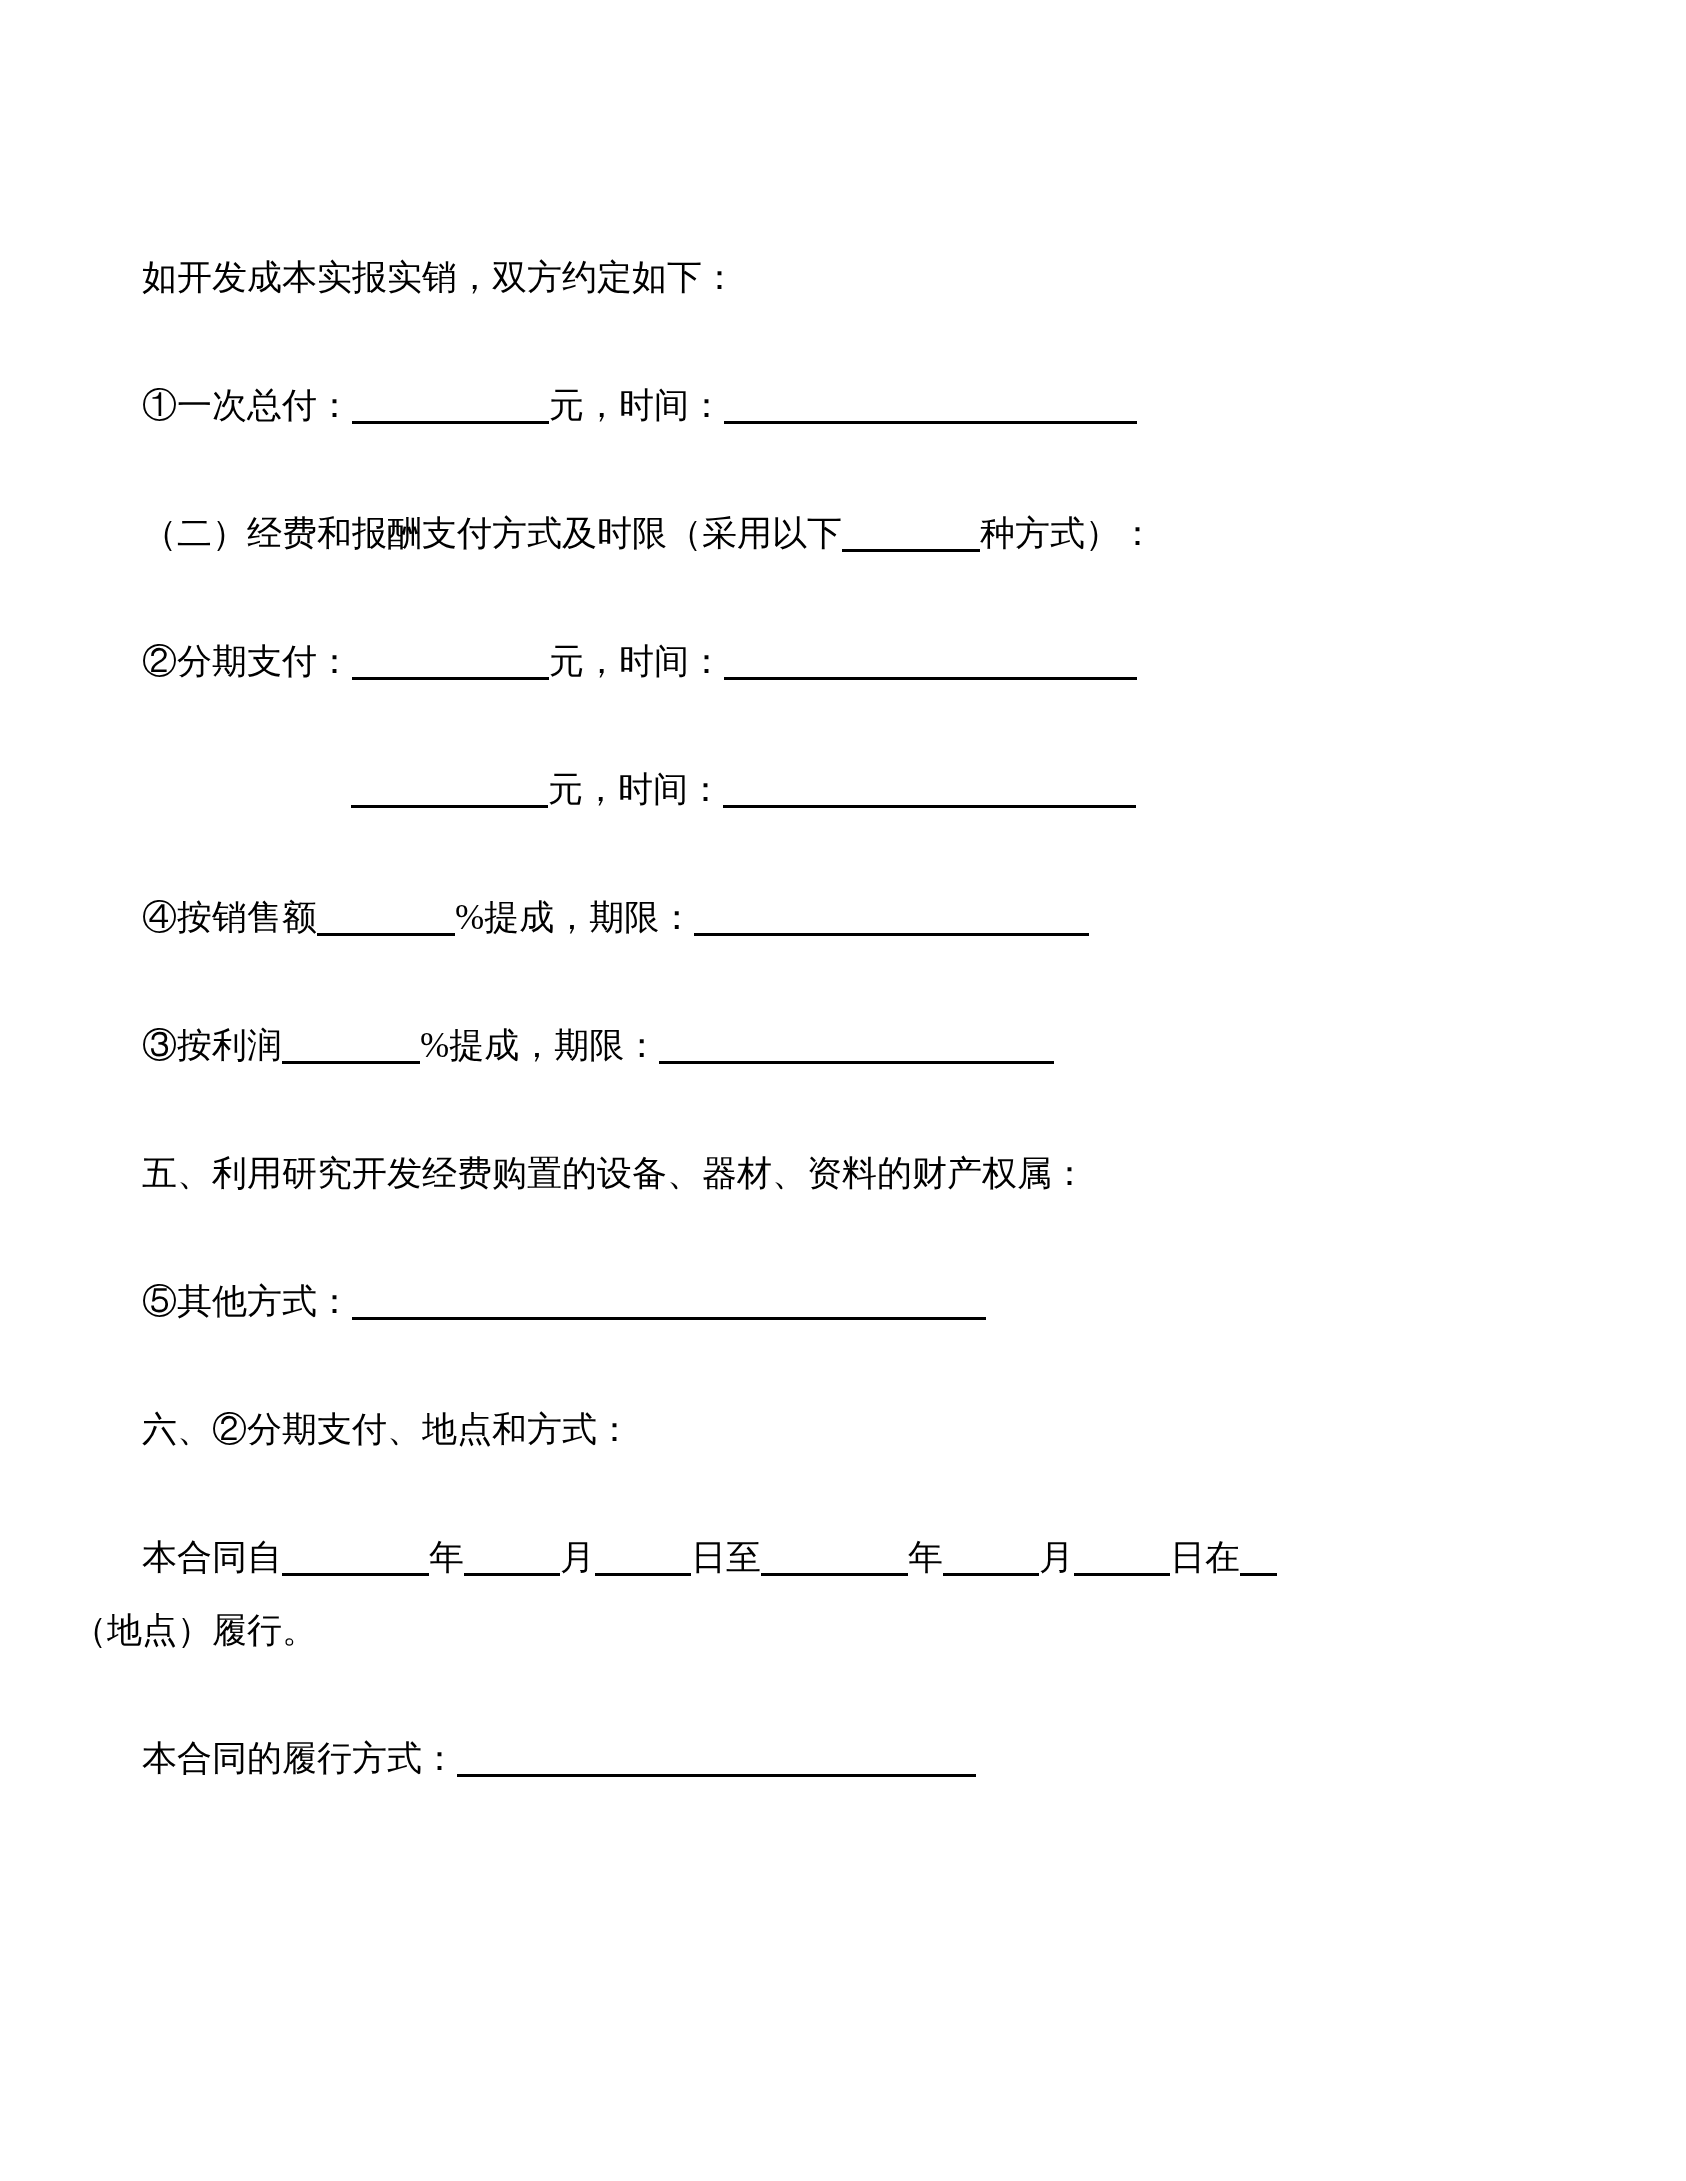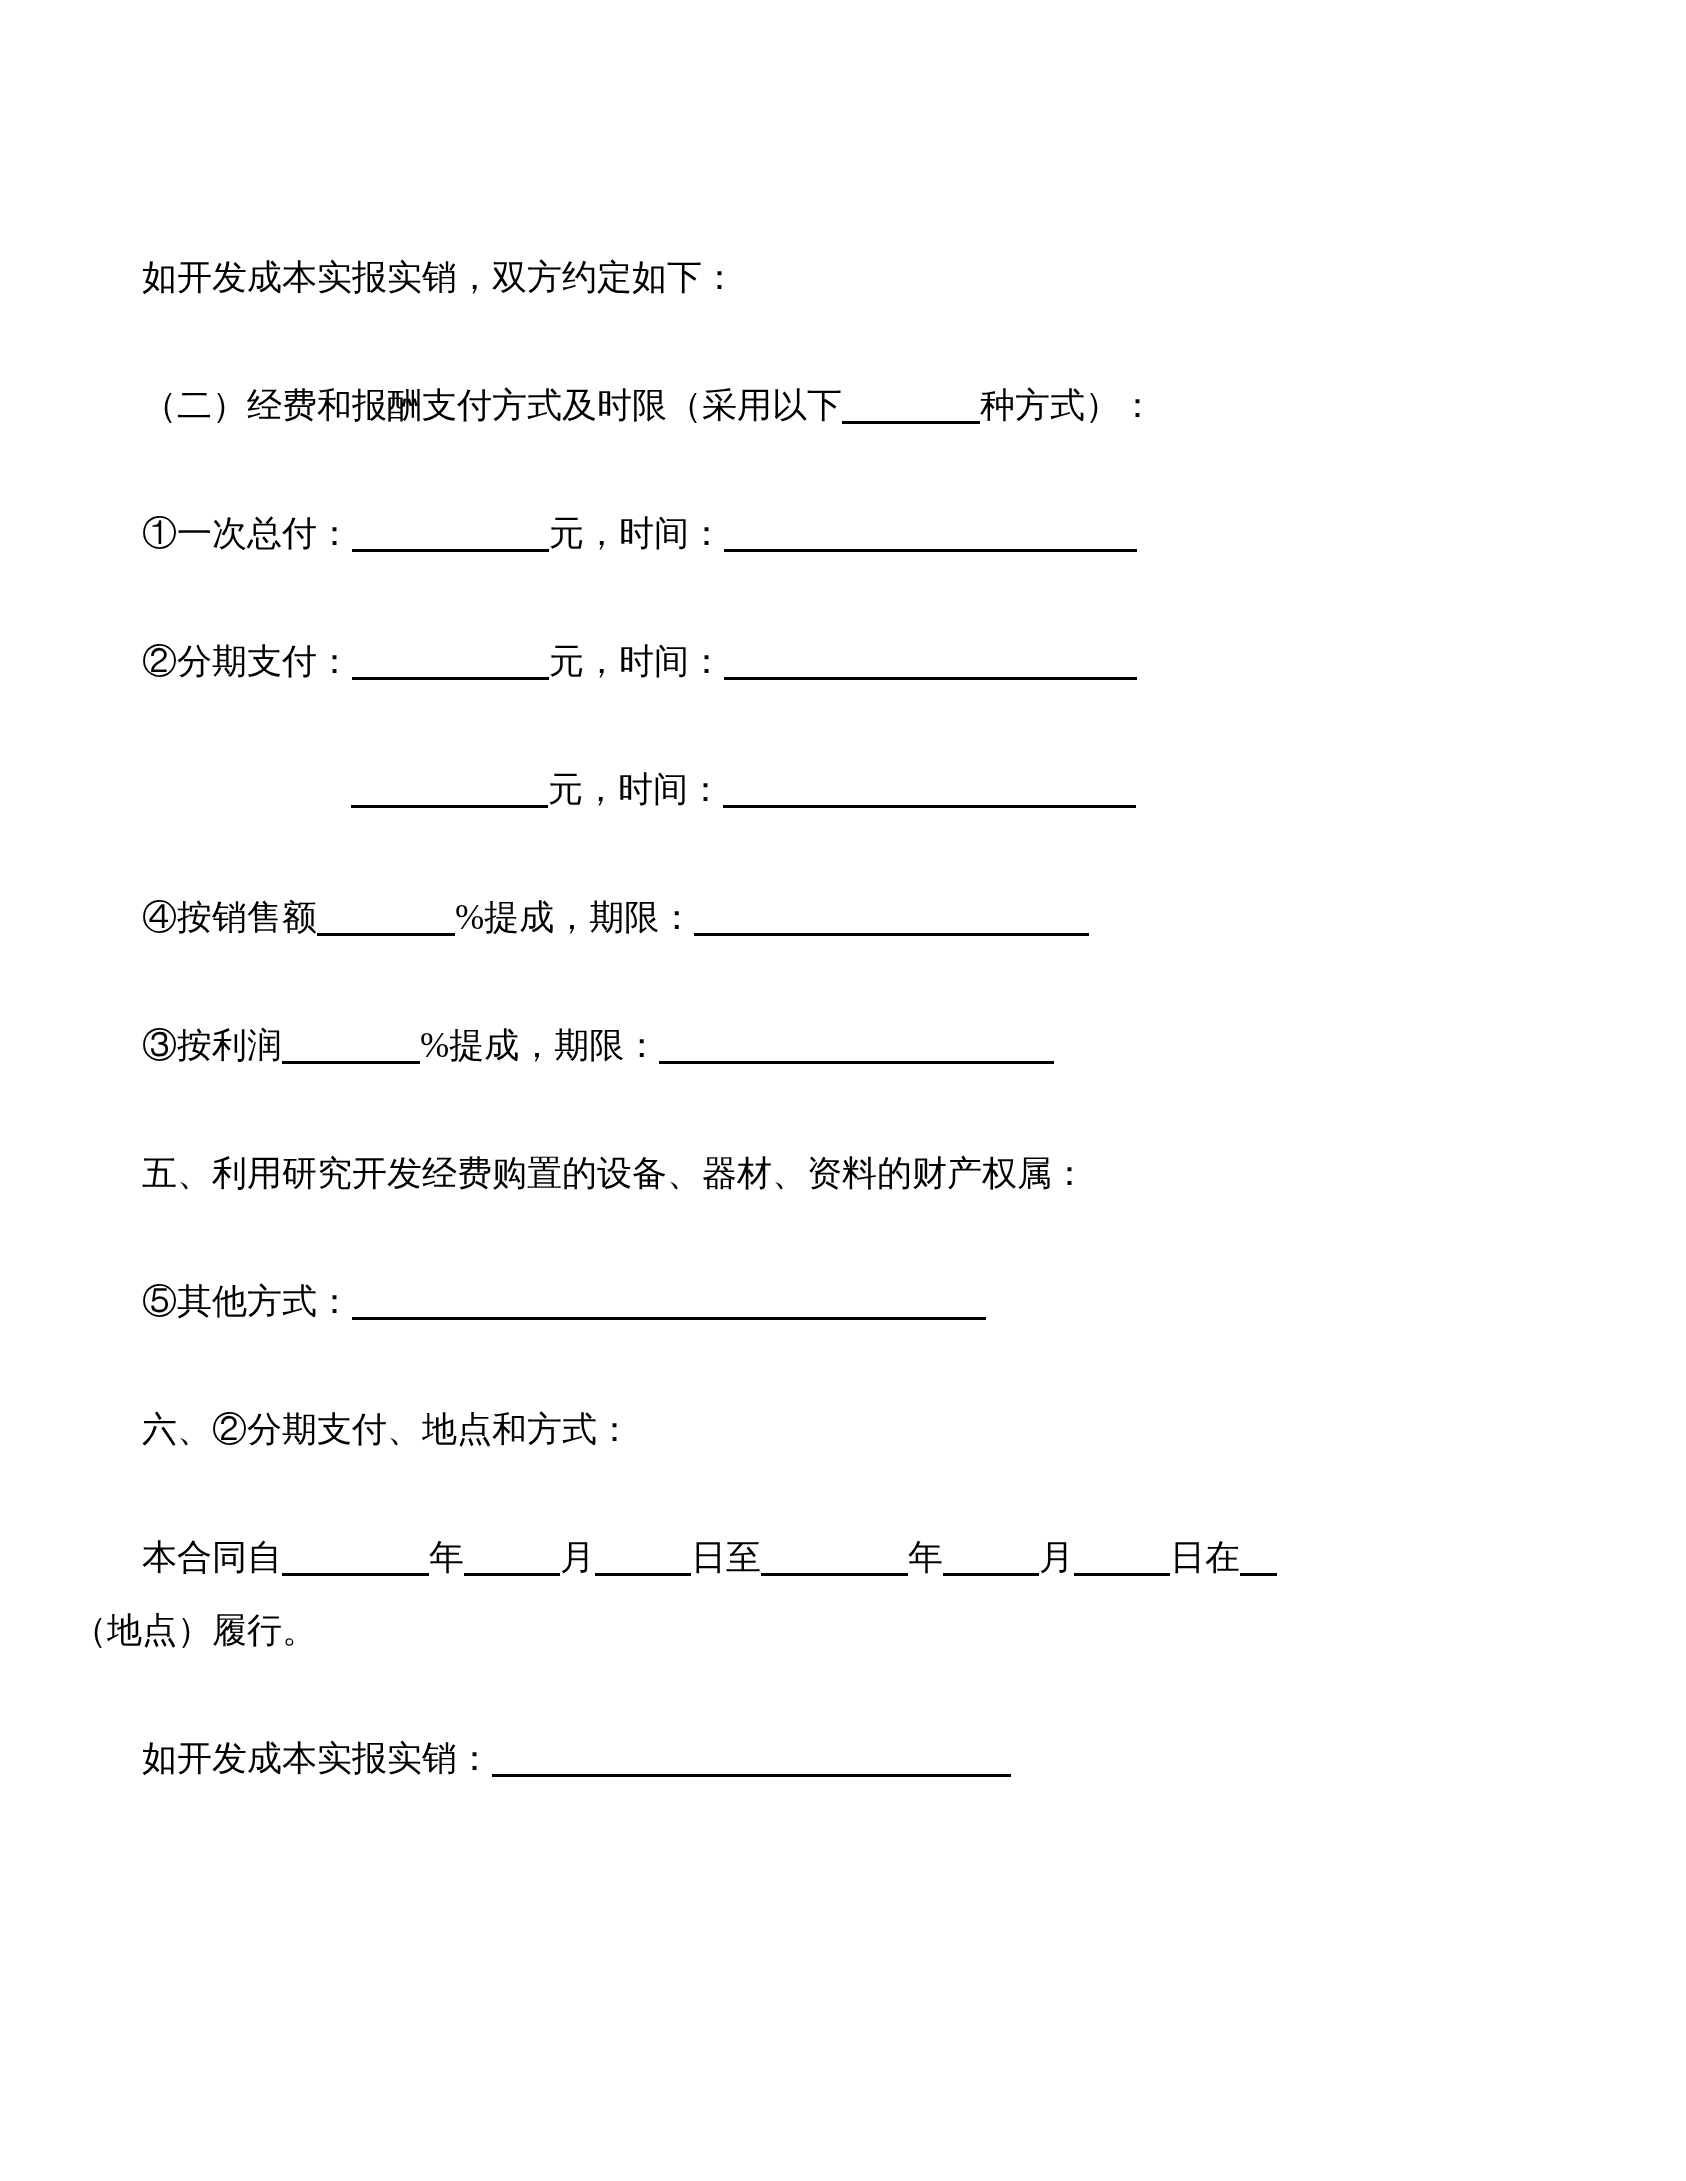--- a/index.html
+++ b/index.html
@@ -35,27 +35,27 @@
     border-bottom: 3.7px solid #000000;
     vertical-align: -7.3px;
   }
 </style>
 </head>
 <body>
 
 <div class="page">
   <div id="doc-body">
       <div class="para indent-first-line spacing-normal"><span class="t-run">如开发成本实报实销，双方约定如下：</span></div>
+      <div class="para indent-first-line spacing-normal"><span class="t-run">①一次总付：</span><span class="blank" style="width: 197px; border-bottom-color: rgb(0, 0, 0);"></span><span class="t-run">元，时间：</span><span class="blank" style="width: 413px; border-bottom-color: rgb(0, 0, 0);"></span></div>
       <div class="para indent-first-line spacing-normal"><span class="t-run">（二）经费和报酬支付方式及时限（采用以下</span><span class="blank" style="width: 138px; border-bottom-color: rgb(0, 0, 0);"></span><span class="t-run">种方式）：</span></div>
-      <div class="para indent-first-line spacing-normal"><span class="t-run">①一次总付：</span><span class="blank" style="width: 197px; border-bottom-color: rgb(0, 0, 0);"></span><span class="t-run">元，时间：</span><span class="blank" style="width: 413px; border-bottom-color: rgb(0, 0, 0);"></span></div>
       <div class="para indent-first-line spacing-normal"><span class="t-run">②分期支付：</span><span class="blank" style="width: 197px; border-bottom-color: rgb(0, 0, 0);"></span><span class="t-run">元，时间：</span><span class="blank" style="width: 413px; border-bottom-color: rgb(0, 0, 0);"></span></div>
       <div class="para indent-hanging spacing-normal"><span class="blank" style="width: 197px; border-bottom-color: rgb(0, 0, 0);"></span><span class="t-run">元，时间：</span><span class="blank" style="width: 413px; border-bottom-color: rgb(0, 0, 0);"></span></div>
       <div class="para indent-first-line spacing-normal"><span class="t-run">④按销售额</span><span class="blank" style="width: 138px; border-bottom-color: rgb(0, 0, 0);"></span><span class="t-run">%提成，期限：</span><span class="blank" style="width: 395px; border-bottom-color: rgb(0, 0, 0);"></span></div>
       <div class="para indent-first-line spacing-normal"><span class="t-run">③按利润</span><span class="blank" style="width: 138px; border-bottom-color: rgb(0, 0, 0);"></span><span class="t-run">%提成，期限：</span><span class="blank" style="width: 395px; border-bottom-color: rgb(0, 0, 0);"></span></div>
       <div class="para indent-first-line spacing-normal"><span class="t-run">五、利用研究开发经费购置的设备、器材、资料的财产权属：</span></div>
       <div class="para indent-first-line spacing-normal"><span class="t-run">⑤其他方式：</span><span class="blank" style="width: 634px; border-bottom-color: rgb(0, 0, 0);"></span></div>
       <div class="para indent-first-line spacing-normal"><span class="t-run">六、②分期支付、地点和方式：</span></div>
       <div class="para indent-first-line spacing-tight"><span class="t-run">本合同自</span><span class="blank" style="width: 147px; border-bottom-color: rgb(0, 0, 0);"></span><span class="t-run">年</span><span class="blank" style="width: 96px; border-bottom-color: rgb(0, 0, 0);"></span><span class="t-run">月</span><span class="blank" style="width: 96px; border-bottom-color: rgb(0, 0, 0);"></span><span class="t-run">日至</span><span class="blank" style="width: 147px; border-bottom-color: rgb(0, 0, 0);"></span><span class="t-run">年</span><span class="blank" style="width: 96px; border-bottom-color: rgb(0, 0, 0);"></span><span class="t-run">月</span><span class="blank" style="width: 96px; border-bottom-color: rgb(0, 0, 0);"></span><span class="t-run">日在</span><span class="blank" style="width: 37px; border-bottom-color: rgb(0, 0, 0);"></span></div>
       <div class="para indent-none spacing-normal"><span class="t-run">（地点）履行。</span></div>
-      <div class="para indent-first-line spacing-normal"><span class="t-run">如开发成本实报实销：</span><span class="blank" style="width: 519px; border-bottom-color: rgb(0, 0, 0);"></span></div>
+      <div class="para indent-first-line spacing-normal"><span class="t-run">本合同的履行方式：</span><span class="blank" style="width: 519px; border-bottom-color: rgb(0, 0, 0);"></span></div>
     </div>
 </div>
 
 
 </body></html>

